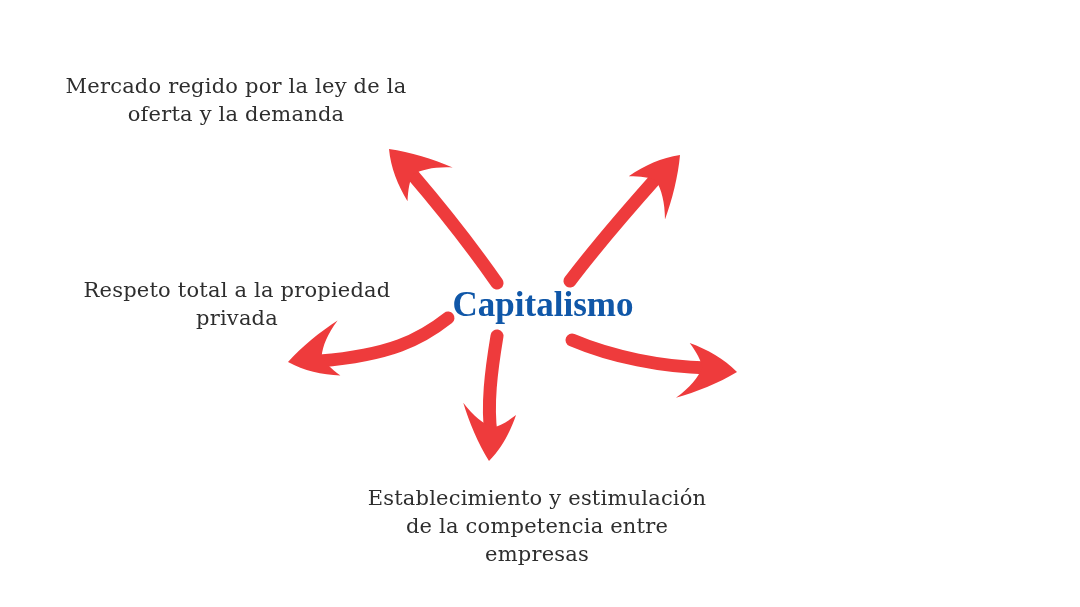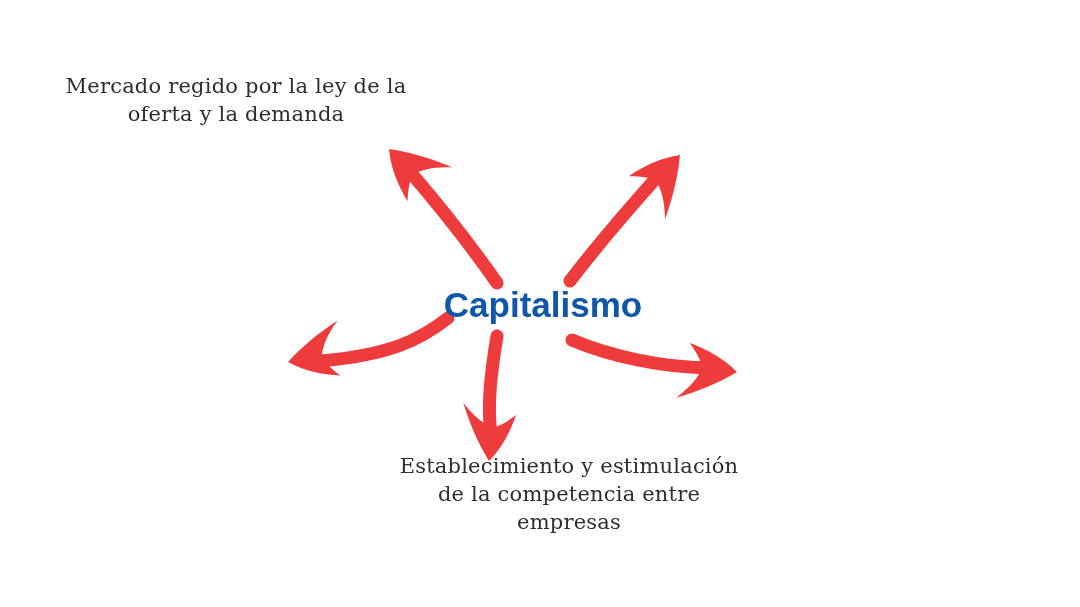--- a/index.html
+++ b/index.html
@@ -44,32 +44,32 @@
     font-family: "DejaVu Serif", serif;
     font-size: 21px;
     line-height: 28px;
     letter-spacing: 0.2px;
   }
   .center-title {
     position: absolute;
     transform: translateX(-50%);
     text-align: center;
     color: var(--blue, #1057a8);
-    font-family: Liberation Sans, sans-serif;
+    font-family: Liberation Serif, serif;
     font-weight: 700;
     font-size: 35px;
     line-height: 40px;
     letter-spacing: 0px;
     white-space: nowrap;
   }
   .pos-top-left  { left: 236px; top: 72px;  }
   .pos-top-right { left: 838px; top: 72px;  }
   .pos-left      { left: 237px; top: 276px; }
   .pos-right     { left: 843px; top: 334px; }
-  .pos-bottom    { left: 537px; top: 452px; margin-left: 32px; }
+  .pos-bottom    { left: 537px; top: 484px; }
   .pos-center    { left: 543px; top: 285px; }
 </style>
 </head>
 <body>
 
 <div class="canvas">
 
   <svg class="arrows-layer" viewBox="0 0 1080 607" xmlns="http://www.w3.org/2000/svg" aria-hidden="true">
     <defs>
       <path id="arrowhead" d="M 0 0 C -12 -9, -26 -14, -41 -17 C -34 -10, -30 -5, -28 1 C -30 9, -35 18, -45 28 C -30 21, -13 11, 0 0 Z"></path>
@@ -98,20 +98,22 @@
     <g>
       <path class="shaft" d="M 497 336 C 491 372, 487 405, 491 434"></path>
       <use class="head" href="#arrowhead" transform="translate(489,461) rotate(98) scale(1.2)"></use>
     </g>
   </svg>
 
   <div class="node-label pos-top-left">Mercado regido por la ley de la
 oferta y la demanda</div>
 
 
+  <div class="node-label pos-left">Respeto total a la propiedad
+privada</div>
 
 
   <div class="node-label pos-bottom">Establecimiento y estimulación
 de la competencia entre
 empresas</div>
 
   <div class="center-title pos-center">Capitalismo</div>
 
 </div>
 

